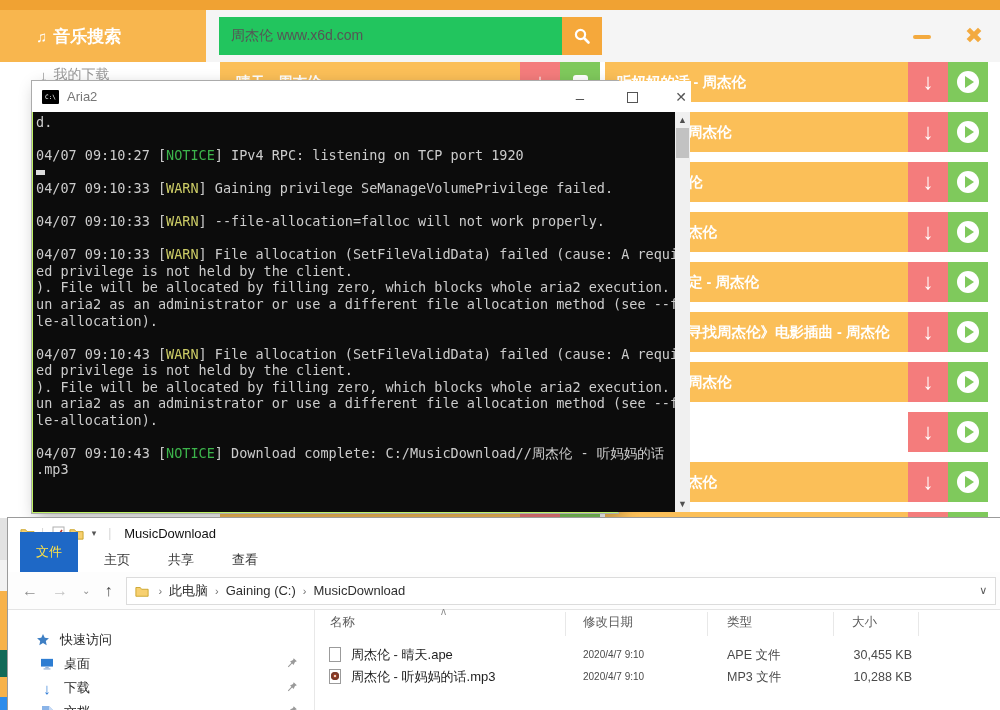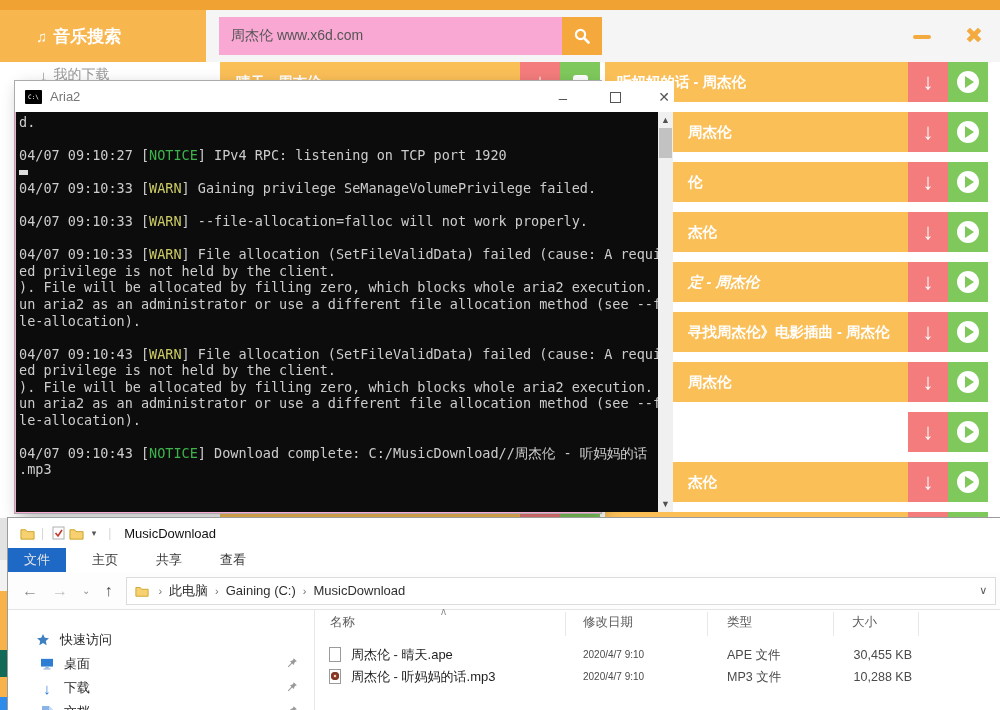--- a/index.html
+++ b/index.html
@@ -11,21 +11,21 @@
   body{width:1000px;height:710px;position:relative;overflow:hidden;background:#fff;
        font-family:"Liberation Sans","DejaVu Sans",sans-serif}
   .abs{position:absolute}
 
   
   #topstrip{left:0;top:0;width:1000px;height:10px;background:var(--topstrip)}
   #mheader{left:0;top:10px;width:1000px;height:52px;background:var(--hdrbg)}
   #brand{left:0;top:0;width:206px;height:52px;background:var(--brand);color:#fff;
          font-size:17px;font-weight:bold;display:flex;align-items:center;padding-left:36px;box-sizing:border-box}
   #brand .note{font-size:15px;margin-right:6px}
-  #searchin{left:219px;top:7px;width:343px;height:38px;background:#f9a8d4;border:none;outline:none;
+  #searchin{left:219px;top:7px;width:343px;height:38px;background:#22c55e;border:none;outline:none;
             font-size:14px;color:#555;padding:0 0 0 12px;box-sizing:border-box;font-family:inherit}
   #searchbtn{left:562px;top:7px;width:40px;height:38px;background:var(--searchbtn);
              display:flex;align-items:center;justify-content:center;cursor:pointer}
   #minbtn{left:905px;top:14px;width:34px;height:26px;display:flex;align-items:center;justify-content:center}
   #minbtn i{display:block;width:18px;height:4px;background:var(--appicon);border-radius:2px}
   #closebtn{left:956px;top:10px;width:36px;height:32px;color:var(--appicon);font-size:22px;font-weight:bold;
             display:flex;align-items:center;justify-content:center}
   #mydl{left:40px;top:66px;color:#999;font-size:14px;display:flex;align-items:center;gap:6px}
   #mydl .dlarrow{color:#8C8C8C;font-weight:bold;font-size:15px}
 
@@ -35,21 +35,21 @@
               font-size:14.5px;white-space:nowrap;overflow:hidden;width:100%;box-sizing:border-box}
   .btn{position:absolute;top:0;width:40px;height:40px;display:flex;align-items:center;justify-content:center;cursor:pointer}
   .btn.dl{background:var(--red);color:#fff;font-size:22px;font-weight:bold}
   .btn.play{background:var(--green)}
   .play-disc{width:22px;height:22px;border-radius:50%;background:#fff;position:relative}
   .play-tri{position:absolute;left:8px;top:5px;width:0;height:0;border-left:9px solid var(--green);
             border-top:6px solid transparent;border-bottom:6px solid transparent}
   .stop-sq{width:15px;height:15px;border-radius:3px;background:#fff}
 
   
-  #aria2{left:15px;top:81px;width:586px;height:432px;background:#f9a8d4;
+  #aria2{left:32px;top:81px;width:586px;height:432px;background:#bef264;
          box-shadow:0 0 0 1px #ABABAB, 4px 6px 16px rgba(0,0,0,.28)}
   #a2titlebar{left:0;top:0;width:659px;height:31px;background:#fff;display:flex;align-items:center}
   #a2icon{width:17px;height:14px;background:#000;color:#fff;font-size:6px;line-height:14px;text-align:center;
           margin-left:10px;border-radius:1px;font-family:"DejaVu Sans Mono",monospace}
   #a2title{color:#767676;font-size:13px;margin-left:8px}
   .a2btn{position:absolute;top:6px;width:30px;height:20px;display:flex;align-items:center;justify-content:center;color:#555}
   #a2min{left:533px;font-size:15px}
   #a2max{left:585px}
   #a2max i{display:block;width:9px;height:9px;border:1px solid #555}
   #a2close{left:634px;font-size:14px}
@@ -69,21 +69,21 @@
           background:linear-gradient(#E2E2E2 0%,#E2E2E2 22%,#F2F2F2 22%,#F2F2F2 38%,
                      #F7B24A 38%,#F7B24A 69%,#116A58 69%,#116A58 83%,
                      #F7B24A 83%,#F7B24A 93%,#2D8CEB 93%,#2D8CEB 100%)}
   #explorer{left:8px;top:518px;width:992px;height:192px;background:#fff;box-shadow:0 0 0 1px #9B9B9B}
   #etitle{left:0;top:0;width:992px;height:30px;display:flex;align-items:center;font-size:13px}
   .qat-sep{color:#D5D5D5;margin:0 5px;font-size:12px}
   .qat-ic{display:flex;align-items:center;justify-content:center;width:18px;height:18px}
   #etitle .ttl{color:#111;margin-left:8px}
   #etabs{left:0;top:30px;width:992px;height:24px;display:flex;align-items:flex-end;font-size:13px}
   .etab{height:24px;display:flex;align-items:center;justify-content:center;padding:0 12px;color:#3A3A3A}
-  .etab.active{background:var(--filetab);color:#e5e5e5;margin-left:0;padding:0 16px}
+  .etab.active{background:var(--filetab);color:#fde047;margin-left:12px;padding:8px 16px}
   .etab+.etab{margin-left:14px}
   #eaddr{left:0;top:54px;width:992px;height:38px;background:#FDFDFD;border-bottom:1px solid #E4E4E4;
          display:flex;align-items:center;box-sizing:border-box}
   .navic{color:#8F8F8F;font-size:16px;margin-left:14px}
   #addrbox{margin-left:14px;width:868px;height:26px;border:1px solid #DCDCDC;background:#fff;
            display:flex;align-items:center;font-size:13px;color:#2F2F2F;position:relative}
   #addrbox .sep{color:#707070;margin:0 7px;font-size:11px}
   #addrbox .refresh{position:absolute;right:8px;color:#5A5A5A;font-size:11px}
   #emain{left:0;top:92px;width:992px;height:100px}
   #esidebar{position:absolute;left:0;top:0;width:298px;height:100px}
@@ -207,21 +207,21 @@
         <span>↓</span>
       </div>
       <div class="btn play" style="left: 343px;">
         <div class="play-disc">
           <div class="play-tri"></div>
         </div>
       </div>
     </div>
     <div class="song-row" style="top: 262px; left: 605px; width: 383px;">
       <div class="song-bar" style="left: 0px; width: 303px;">
-        <span class="song-title" style="padding-left: 83px; font-style: italic;">定 - 周杰伦</span>
+        <span class="song-title" style="padding-left: 83px;">定 - 周杰伦</span>
       </div>
       <div class="btn dl" style="left: 303px;">
         <span>↓</span>
       </div>
       <div class="btn play" style="left: 343px;">
         <div class="play-disc">
           <div class="play-tri"></div>
         </div>
       </div>
     </div>

